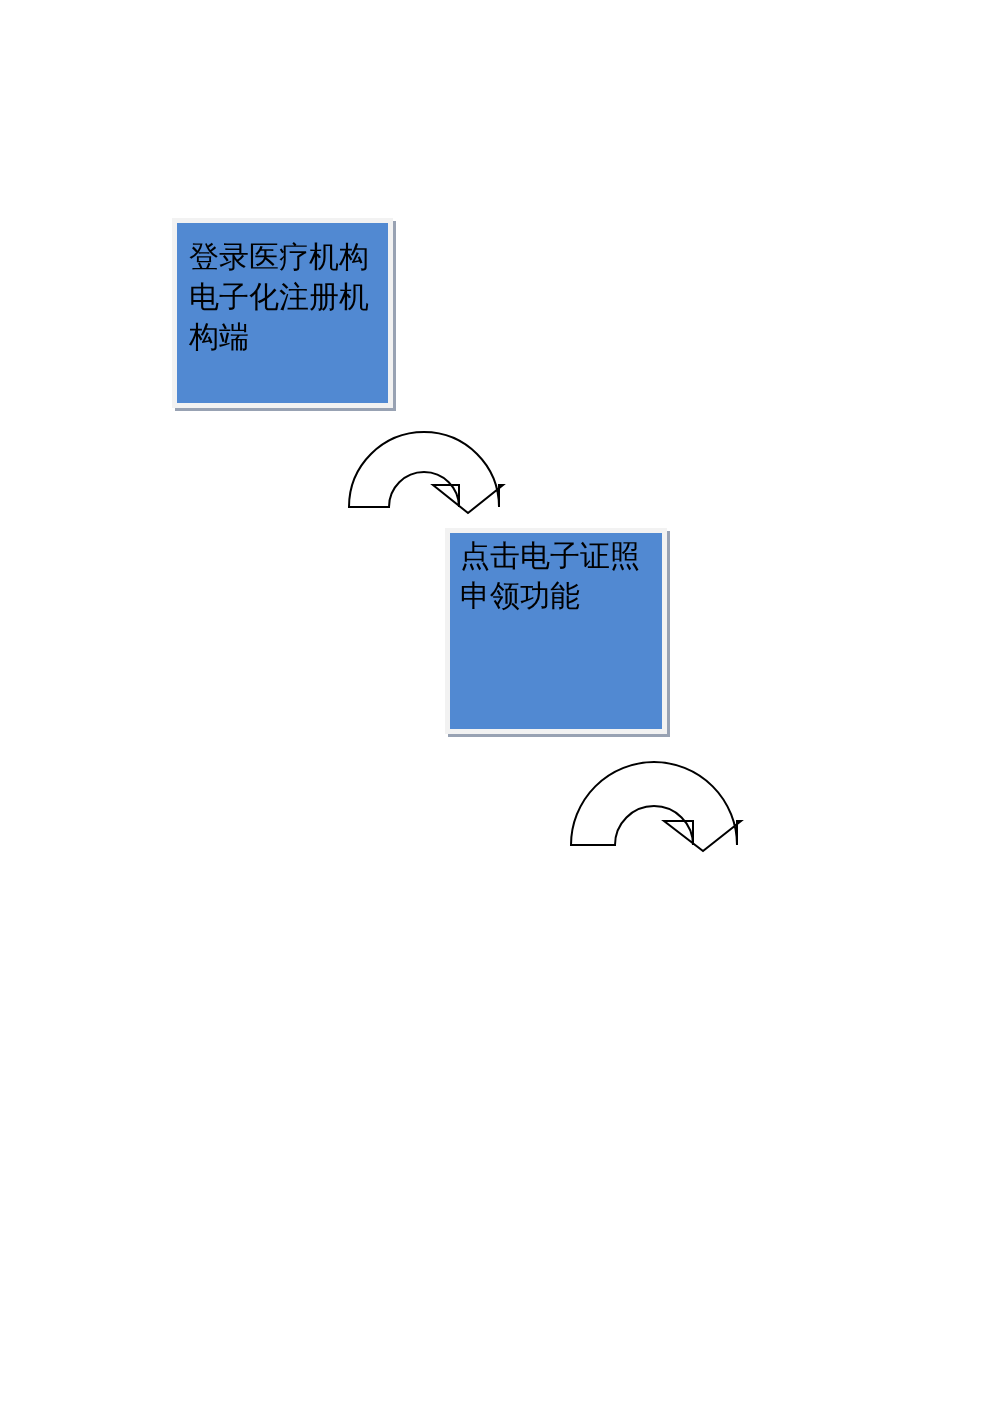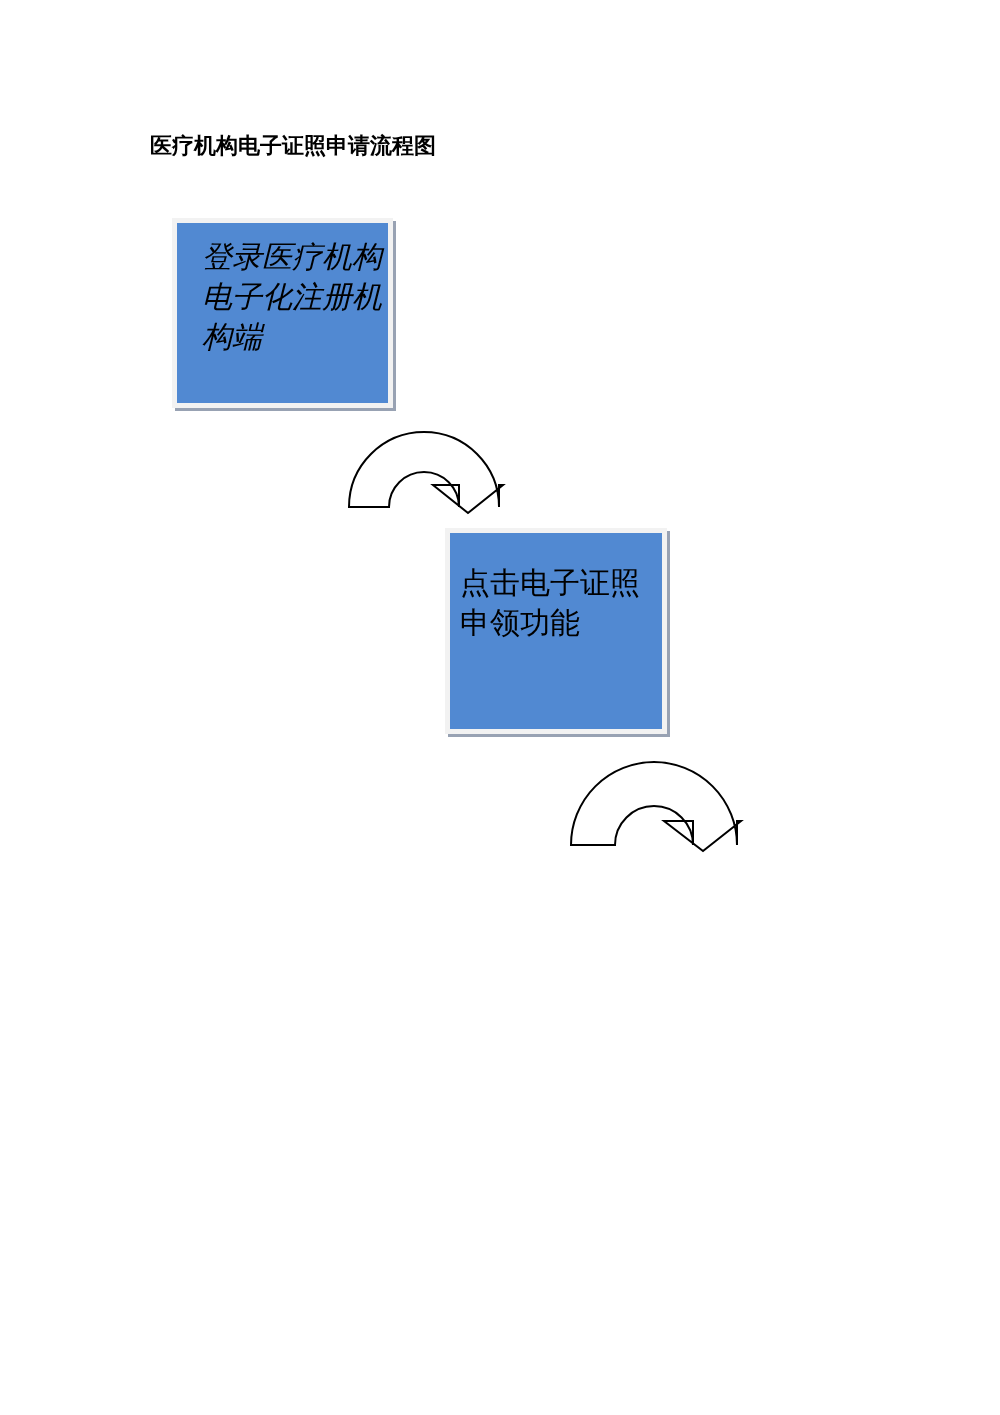--- a/index.html
+++ b/index.html
@@ -60,35 +60,34 @@
   }
 
   
   #box-1 {
     left: 172px;
     top: 218px;
     width: 221px;
     height: 190px;
   }
   #box-1 .box-text {
-    padding: 14px 0 0 25px;
+    padding: 14px 0 0 12px;
     width: 190px;
     letter-spacing: 0px;
-    font-style: italic;
   }
 
   
   #box-2 {
     left: 445px;
     top: 528px;
     width: 222px;
     height: 206px;
   }
   #box-2 .box-text {
-    padding: 30px 0 0 10px;
+    padding: 3px 0 0 10px;
     width: 200px;
     letter-spacing: 0px;
   }
 
   
   #box-3 {
     left: 705px;
     top: 894px;
     width: 230px;
     height: 207px;
@@ -127,21 +126,20 @@
     stroke-width: 2;
     stroke-linejoin: miter;
     stroke-miterlimit: 8;
   }
 </style>
 </head>
 <body>
 
 <div id="flowchart-canvas">
 
-  <div class="doc-title">医疗机构电子证照申请流程图</div>
 
   <div class="proc-box" id="box-1">
     <span class="box-text">登录医疗机构电子化注册机构端</span>
   </div>
 
   <div class="curved-arrow" id="arrow-1">
     <svg viewBox="0 0 156 84" preserveAspectRatio="none" aria-hidden="true">
       <path class="arrow-path" d="M 1,77
                A 75,75 0 0 1 151,77
                L 151,77

